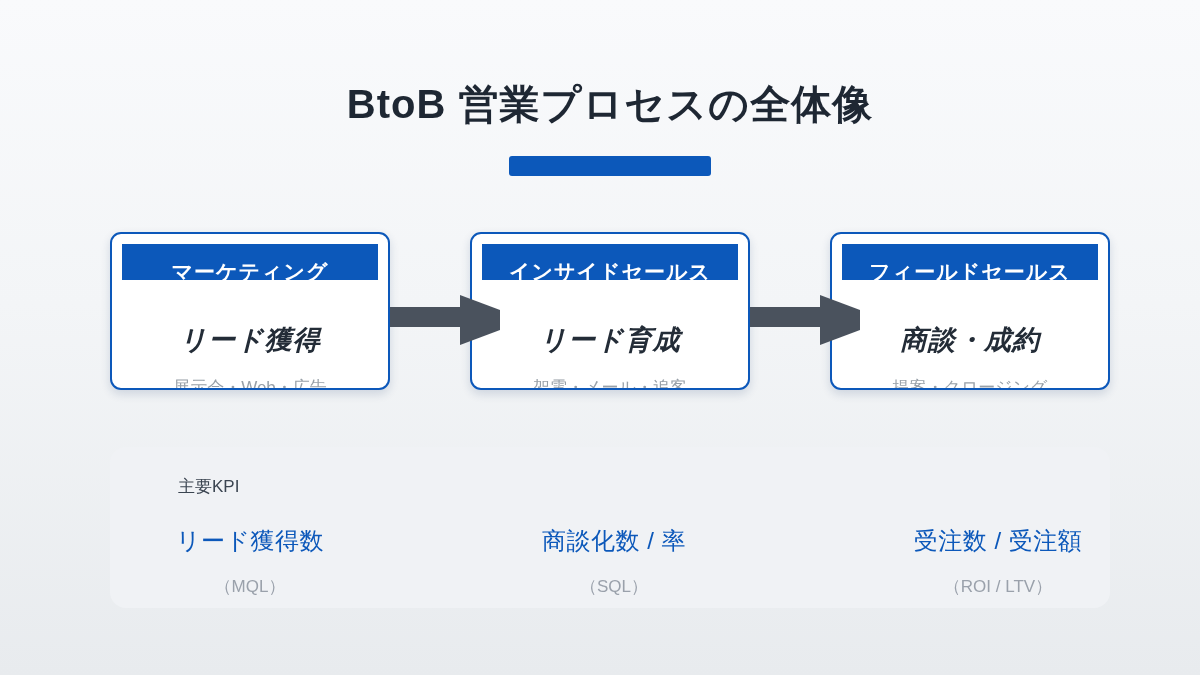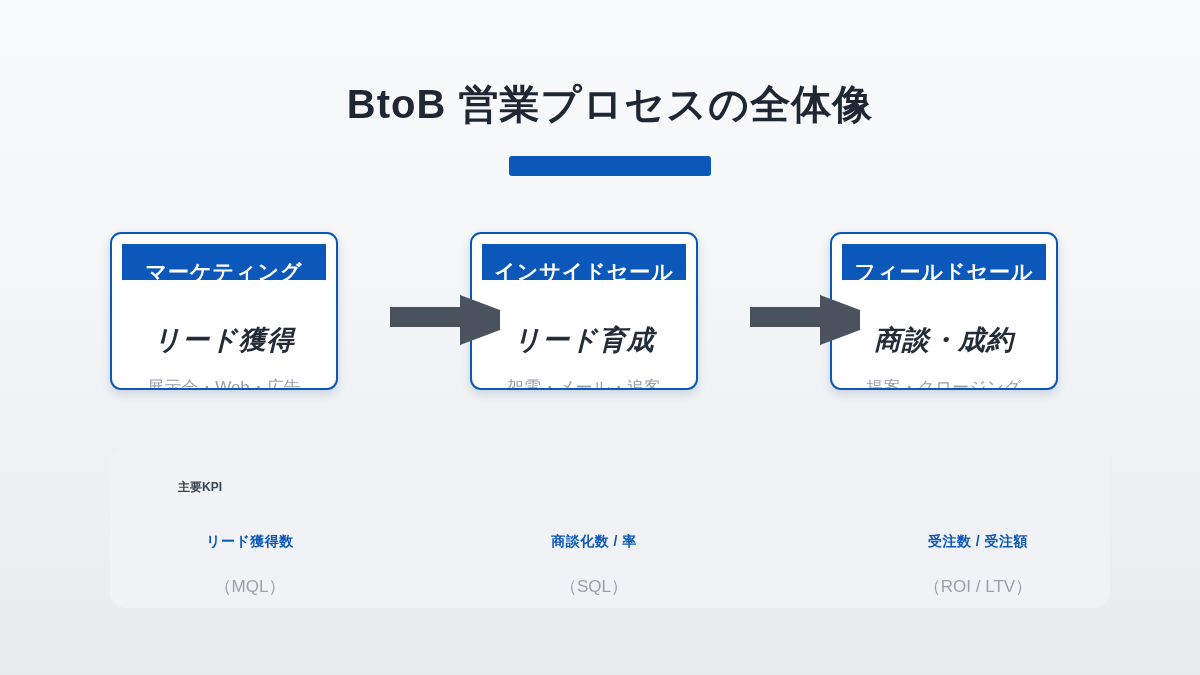--- a/index.html
+++ b/index.html
@@ -35,21 +35,21 @@
   .title-underline{
     width:202px;height:5px;border-radius:3px;
     background:var(--accent);
     margin:16px auto 0 auto;
   }
 
   
   .stage-card{
     position:absolute;
     top:222px;
-    width:228px;height:158px;
+    width:280px;height:158px;
     background:#ffffff;
     border:2px solid var(--accent);
     border-radius:11px;
     box-shadow:0 4px 10px rgba(25,55,105,0.16);
     overflow:hidden;
     z-index:1;
   }
   .stage-card.pos-0{left:100px;}
   .stage-card.pos-1{left:460px;}
   .stage-card.pos-2{left:820px;}
@@ -98,33 +98,33 @@
   
   .kpi-panel{
     position:absolute;
     left:100px;top:437px;
     width:1000px;height:161px;
     background:var(--panel);
     border-radius:16px;
   }
   .kpi-heading{
     position:absolute;left:58px;top:18px;
-    font-size:12px;line-height:24px;
-    font-weight:bold;color:var(--kpi-head);
+    font-size:17px;line-height:24px;
+    font-weight:normal;color:var(--kpi-head);
   }
   .kpi-col{
     position:absolute;top:61px;
     width:280px;text-align:center;
   }
   .kpi-col.pos-0{left:0;}
-  .kpi-col.pos-1{left:344px;}
-  .kpi-col.pos-2{left:728px;}
+  .kpi-col.pos-1{left:364px;}
+  .kpi-col.pos-2{left:748px;}
   .kpi-label{
-    font-size:14px;line-height:26px;
-    font-weight:bold;color:var(--accent);
+    font-size:24px;line-height:26px;
+    font-weight:normal;color:var(--accent);
     letter-spacing:0.5px;
   }
   .kpi-sub{
     margin-top:2px;
     font-size:17px;line-height:22px;
     color:var(--kpi-sub);
   }
 </style>
 </head>
 <body>

